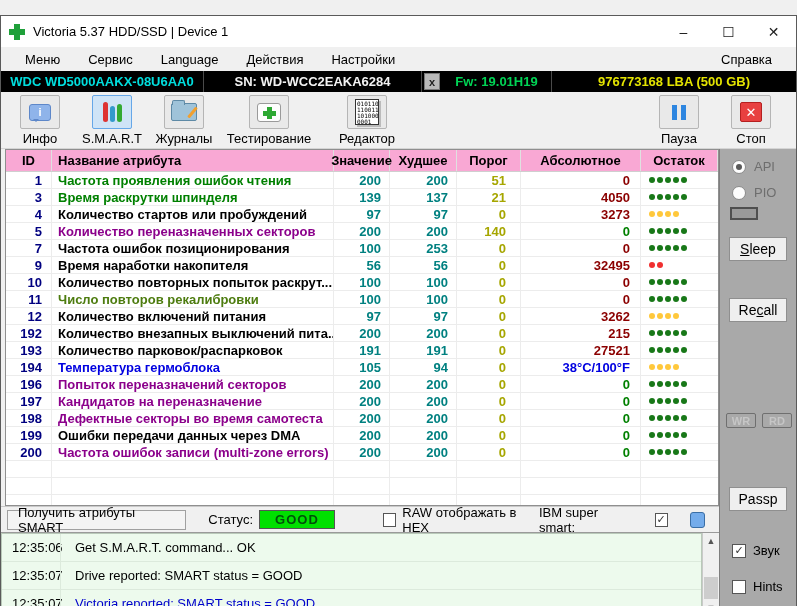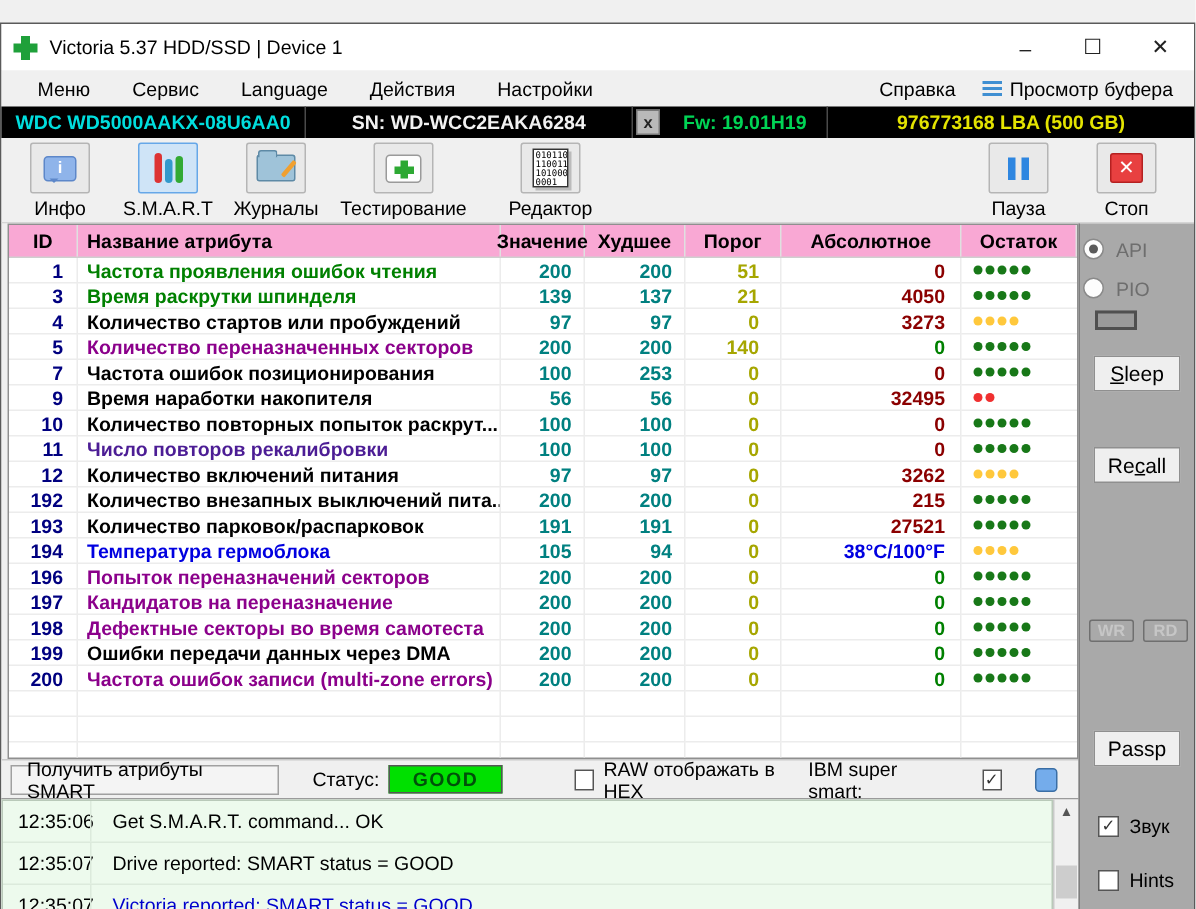--- a/index.html
+++ b/index.html
@@ -102,21 +102,21 @@
   .log { flex:1; background:#edfaed; border:1px solid #b9c9b9; display:flex; flex-direction:column; overflow:hidden; }
   .log-entry { display:flex; height:28px; border-bottom:1px solid #dcead c; border-bottom:1px solid #dceadc; align-items:center; flex:0 0 auto; }
   .log-time { width:58px; padding-left:10px; flex:0 0 auto; }
   .log-text { padding-left:14px; border-left:1px solid #dceadc; height:100%; display:flex; align-items:center; flex:1; }
   .log-sb { width:17px; background:#f0f0f0; border-left:1px solid #c9c9c9; display:flex; flex-direction:column; align-items:center; flex:0 0 auto; }
   .sb-arrow { height:15px; width:100%; display:flex; align-items:center; justify-content:center; font-size:9px; color:#555; }
   .sb-track { flex:1; width:100%; position:relative; }
   .sb-thumb { position:absolute; left:1px; right:1px; top:55%; height:22px; background:#cdcdcd; }
 
   
-  .radio { position:absolute; left:2px; display:flex; gap:8px; color:#6e6e6e; }
+  .radio { position:absolute; left:12px; display:flex; align-items:center; gap:8px; color:#6e6e6e; }
   .radio .circ { width:14px; height:14px; border-radius:50%; background:#fdfdfd; border:1px solid #8a8a8a; display:flex; align-items:center; justify-content:center; }
   .radio .circ .dotsel { width:6px; height:6px; border-radius:50%; background:#5a5a5a; }
   .led-box { position:absolute; left:10px; top:58px; width:28px; height:13px; background:#9a9a9a; border:2px solid #4f4f4f; }
   .side-btn { position:absolute; left:50%; transform:translateX(-50%); width:58px; height:24px; background:#efefef; border:1px solid #8f8f8f; display:flex; align-items:center; justify-content:center; font-size:14px; }
   .mini-btns { position:absolute; top:264px; left:6px; display:flex; gap:6px; }
   .mini-btn { width:30px; height:15px; border:1px solid #6f6f6f; color:#c6c6c6; font-size:11px; font-weight:bold; display:flex; align-items:center; justify-content:center; background:#a9a9a9; border-radius:2px; }
   .side-check { position:absolute; left:12px; display:flex; align-items:center; gap:7px; color:#000; }
 
   .bottom-strip { height:5px; background:#4d4d4d; flex:0 0 auto; }
   .u { text-decoration:underline; }
@@ -136,28 +136,20 @@
     </span>
   </div>
 
   <div class="menubar">
     <span class="menu-item">Меню</span>
     <span class="menu-item">Сервис</span>
     <span class="menu-item">Language</span>
     <span class="menu-item">Действия</span>
     <span class="menu-item">Настройки</span>
     <span class="menu-item help">Справка</span>
-    <span class="buffer-view">
-      <span class="buffer-icon">
-          <i></i>
-          <i></i>
-          <i></i>
-        </span>
-      <span>Просмотр буфера</span>
-    </span>
   </div>
 
   <div class="drivebar">
     <span class="seg model">WDC WD5000AAKX-08U6AA0</span>
     <span class="seg serial">SN: WD-WCC2EAKA6284</span>
     <span class="xbtn">x</span>
     <span class="seg fw">Fw: 19.01H19</span>
     <span class="seg cap">976773168 LBA (500 GB)</span>
   </div>
 
@@ -327,21 +319,21 @@
               <div class="c c-health">
                 <span class="dot" style="background: rgb(24, 120, 24);"></span>
                 <span class="dot" style="background: rgb(24, 120, 24);"></span>
                 <span class="dot" style="background: rgb(24, 120, 24);"></span>
                 <span class="dot" style="background: rgb(24, 120, 24);"></span>
                 <span class="dot" style="background: rgb(24, 120, 24);"></span>
               </div>
             </div>
             <div class="trow">
               <div class="c c-id">11</div>
-              <div class="c c-name" style="color: #4c1d95;">Число повторов рекалибровки</div>
+              <div class="c c-name" style="color: #4d7c0f;">Число повторов рекалибровки</div>
               <div class="c c-val">100</div>
               <div class="c c-worst">100</div>
               <div class="c c-thr">0</div>
               <div class="c c-abs" style="color: rgb(139, 0, 0);">0</div>
               <div class="c c-health">
                 <span class="dot" style="background: rgb(24, 120, 24);"></span>
                 <span class="dot" style="background: rgb(24, 120, 24);"></span>
                 <span class="dot" style="background: rgb(24, 120, 24);"></span>
                 <span class="dot" style="background: rgb(24, 120, 24);"></span>
                 <span class="dot" style="background: rgb(24, 120, 24);"></span>

